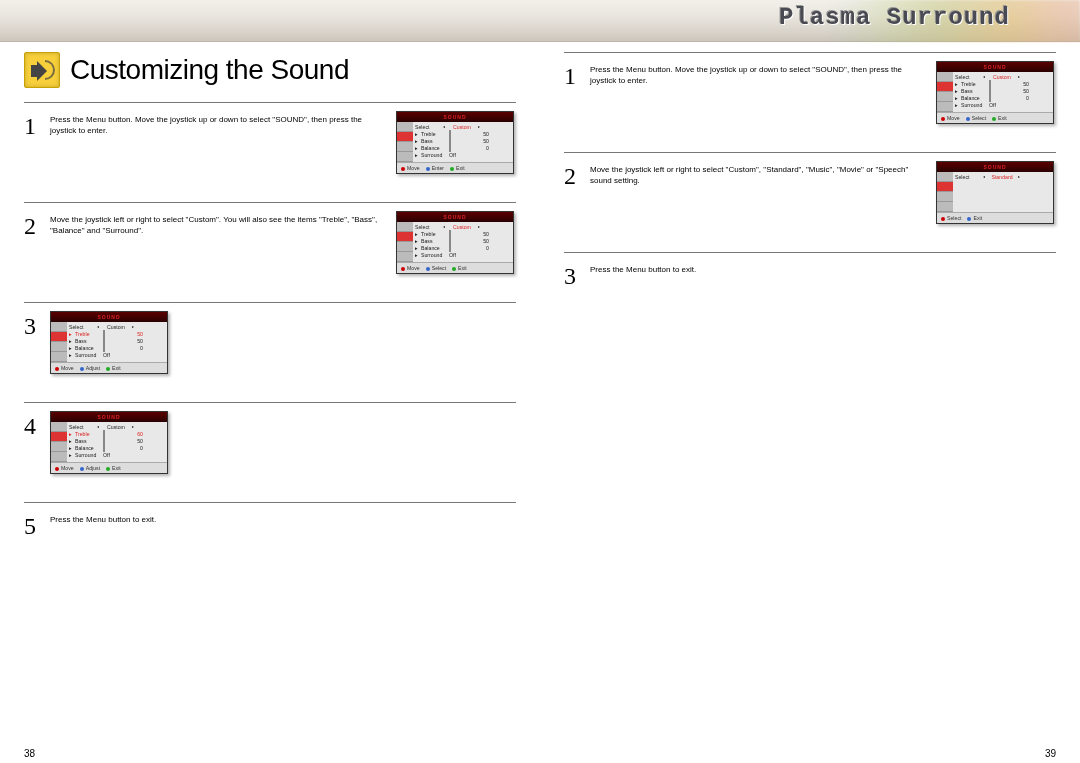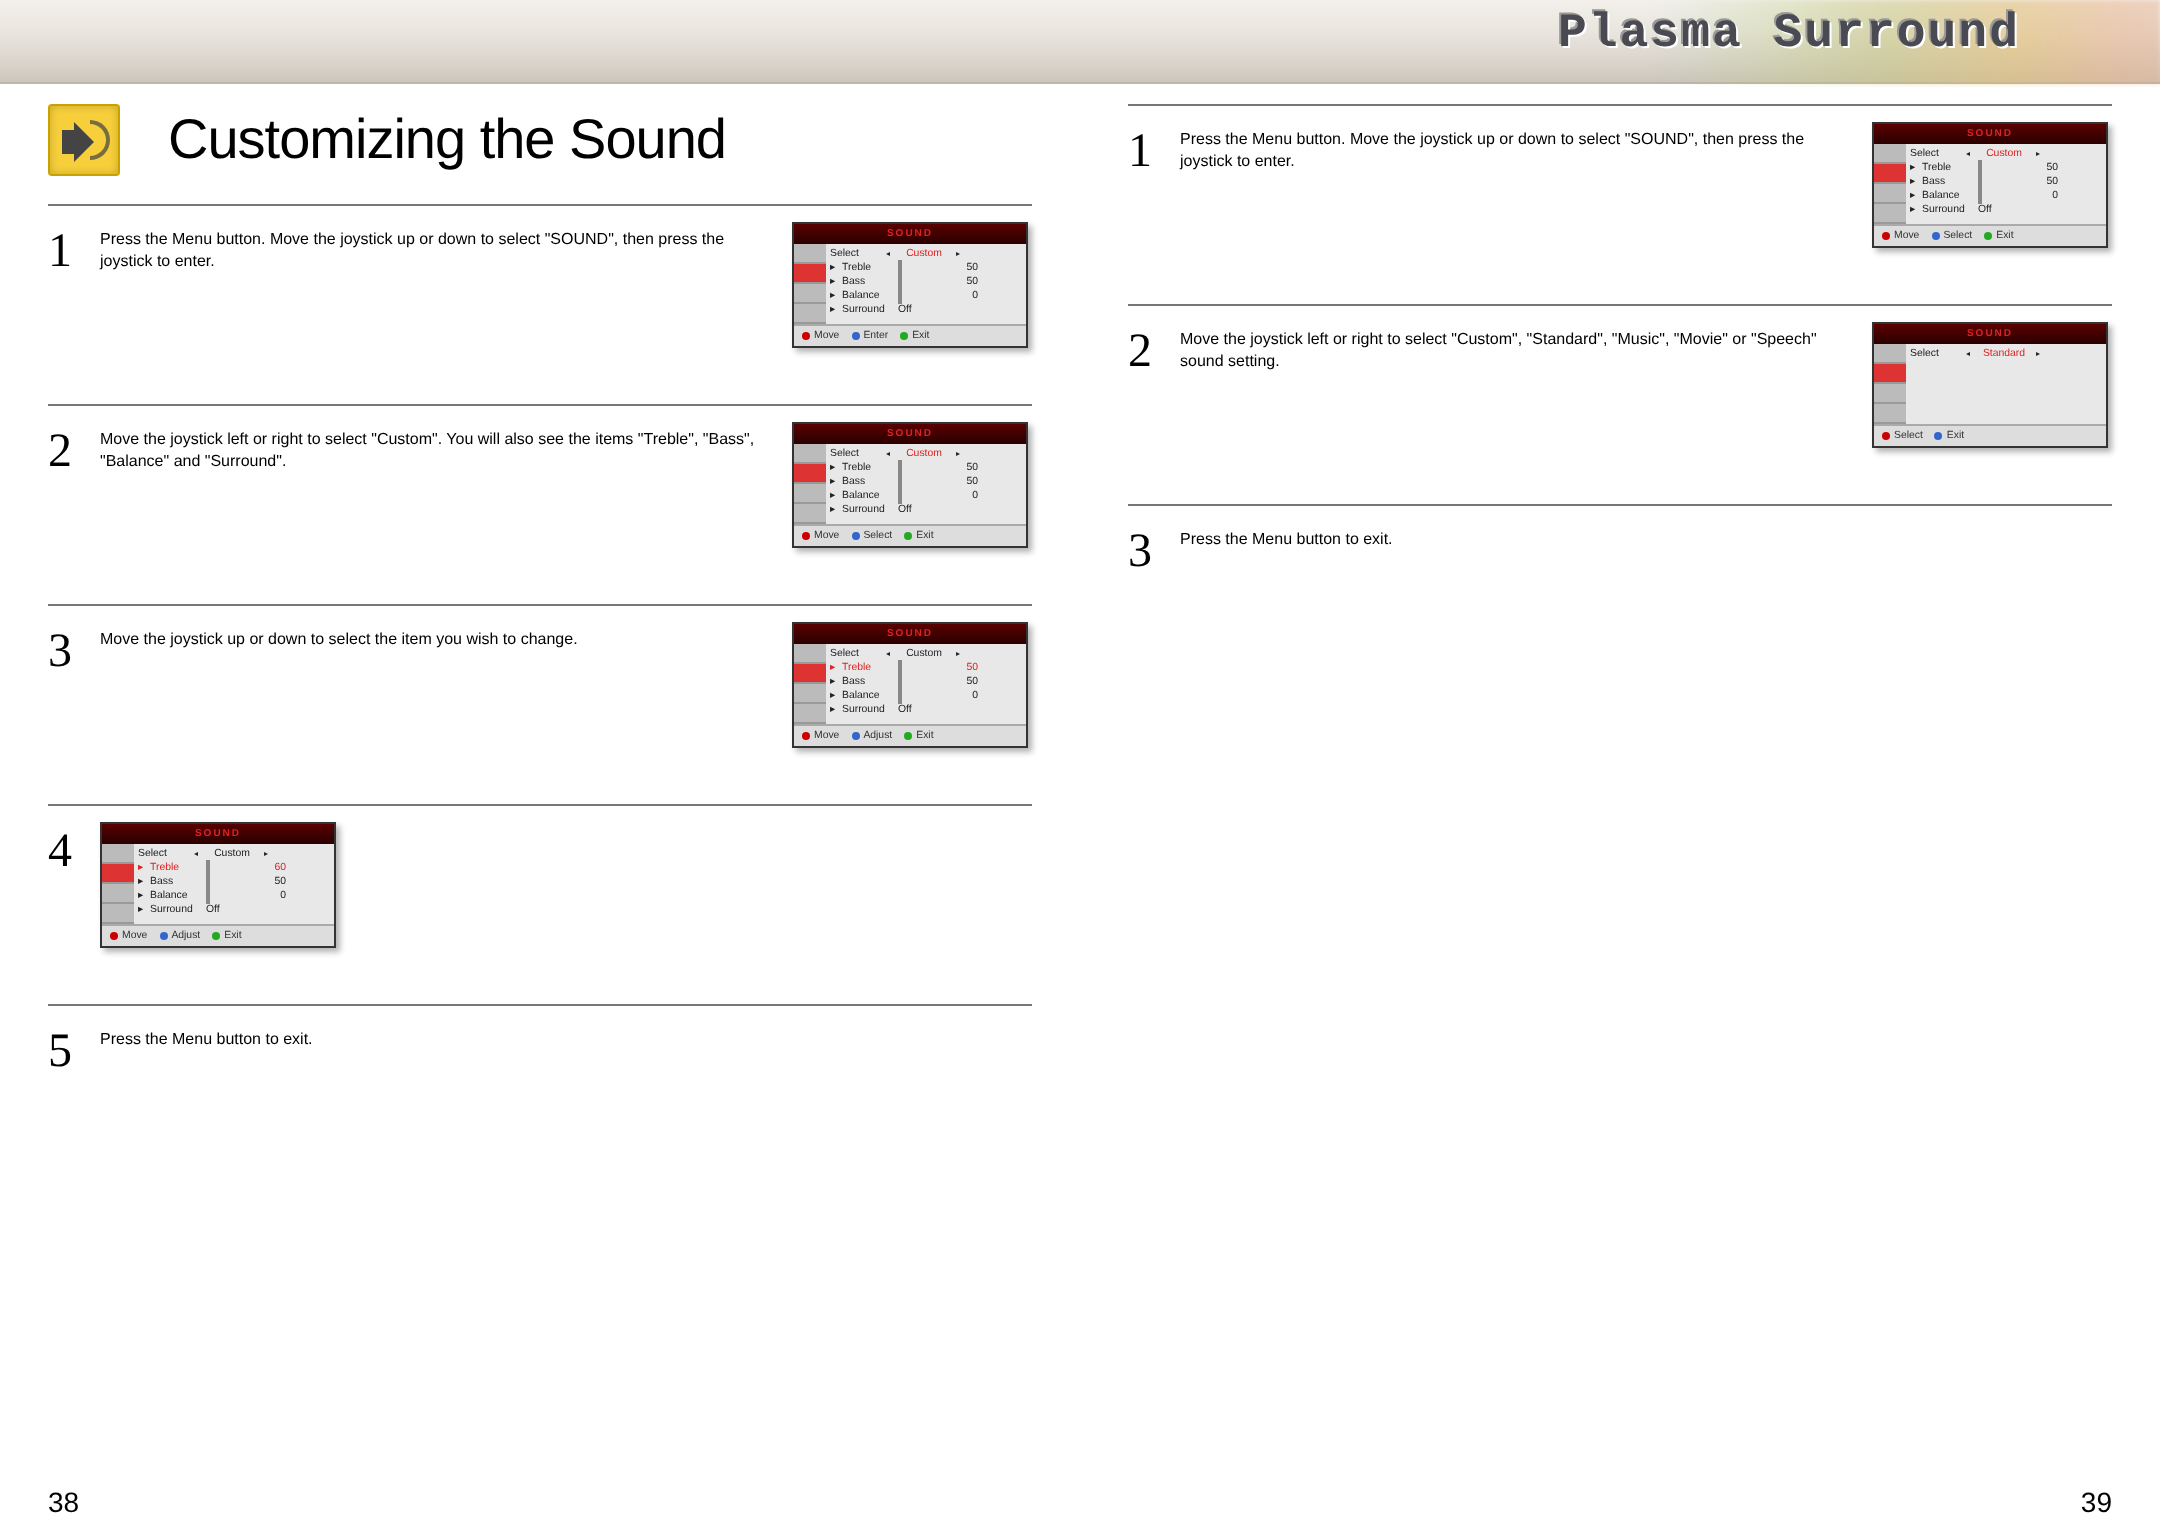--- a/index.html
+++ b/index.html
@@ -33,21 +33,21 @@
   }
 
   .content {
     display: flex;
     height: calc(763px - 42px);
   }
   .page { width: 50%; height: 100%; padding: 10px 24px 4px 24px; position: relative; }
   .page-left { }
   .page-right { }
 
-  .hdr { display: flex; align-items: center; gap: 24px; padding-bottom: 14px; }
+  .hdr { display: flex; align-items: center; gap: 10px; padding-bottom: 14px; }
   .speaker-icon {
     width: 36px; height: 36px;
     background: #f6cf3a;
     border: 1px solid #c9a200;
     position: relative;
     border-radius: 2px;
     box-shadow: inset 0 0 4px rgba(0,0,0,.2);
   }
   .speaker-icon::before {
     content:""; position:absolute; left:6px; top:12px; width:6px; height:12px; background:#444;
@@ -93,21 +93,21 @@
   .osd-arrow { width:3px; font-size:4px; }
   .osd-val { width:28px; position:relative; }
   .osd-bar { height:3px; background:#fff; border:1px solid #888; position:relative; width:28px; }
   .osd-bar-fill { position:absolute; left:0; top:0; bottom:0; background:#333; }
   .osd-num { width:10px; text-align:right; }
   .osd-footer { background:#ddd; display:flex; gap:6px; padding:2px 4px; color:#333; border-top:1px solid #aaa;}
   .osd-footer span { }
   .osd-footer .dot { display:inline-block; width:4px; height:4px; border-radius:50%; margin-right:2px; vertical-align:middle;}
   .dot.red{background:#c00;} .dot.blue{background:#36c;} .dot.grn{background:#2a2;}
 
-  .pagenum { position:absolute; bottom:4px; font-size:14px; color:#000; }
+  .pagenum { position:absolute; bottom:4px; font-size:10px; color:#000; }
   .page-left .pagenum { left:24px; }
   .page-right .pagenum { right:24px; }
 </style>
 </head>
 <body>
 
 <div class="topbar">
   <div class="brand-bg"></div>
   <div class="brand">Plasma Surround</div>
 </div>
@@ -229,21 +229,20 @@
     <div class="osd-footer">
                 <span><span class="dot red"></span>Move</span>
                 <span><span class="dot blue"></span>Select</span>
                 <span><span class="dot grn"></span>Exit</span>
               </div>
   </div>
           </div>
     </div>
         <div class="step" style="min-height:100px">
       <div class="step-num">3</div>
-      <div class="step-text">Move the joystick up or down to select the item you wish to change.</div>
       <div class="step-fig">
             <div class="osd">
     <div class="osd-title">
                 <span>SOUND</span>
               </div>
     <div class="osd-body">
       <div class="osd-icons">
                   <div></div>
                   <div class="sel"></div>
                   <div></div>

